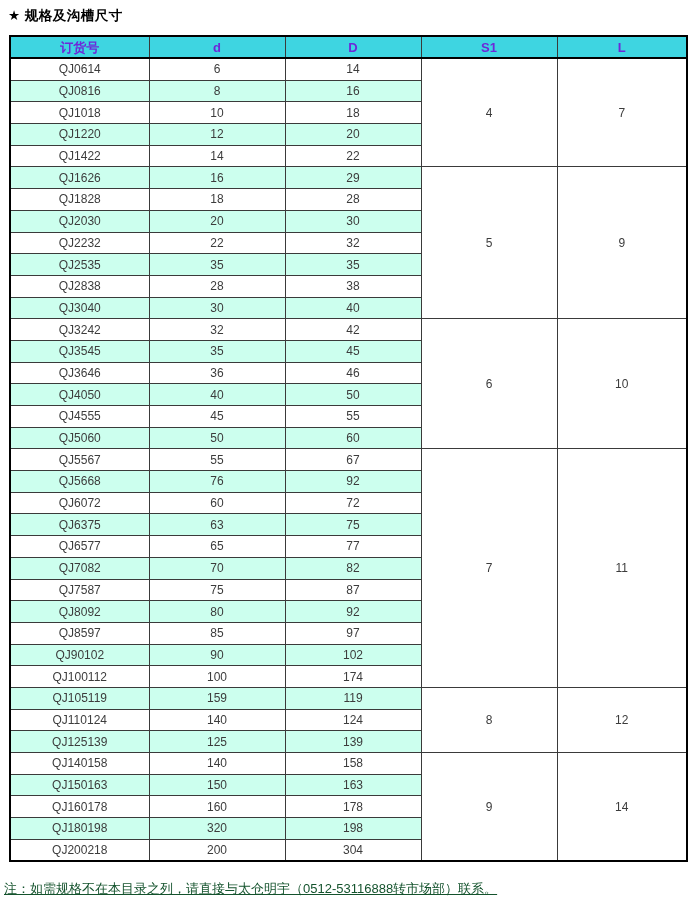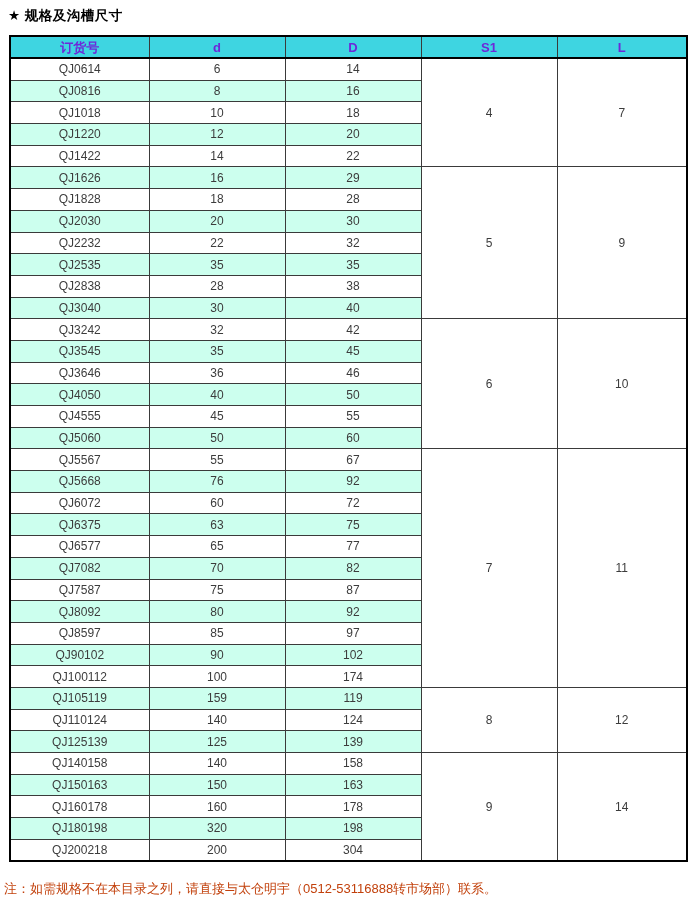--- a/index.html
+++ b/index.html
@@ -57,22 +57,23 @@
   }
   table.spec tbody td.merged {
     background: #ffffff;
     font-size: 12px;
   }
   .footnote {
     position: absolute;
     left: 4px;
     top: 880px;
     font-size: 13px;
-    color: #c2410c;
+    color: #14532d;
     white-space: nowrap;
+    text-decoration: underline;
   }
 </style>
 </head>
 <body>
 
 <div class="page-title">
   <span></span><span>★ 规格及沟槽尺寸</span>
 </div>
 
 <table class="spec">

